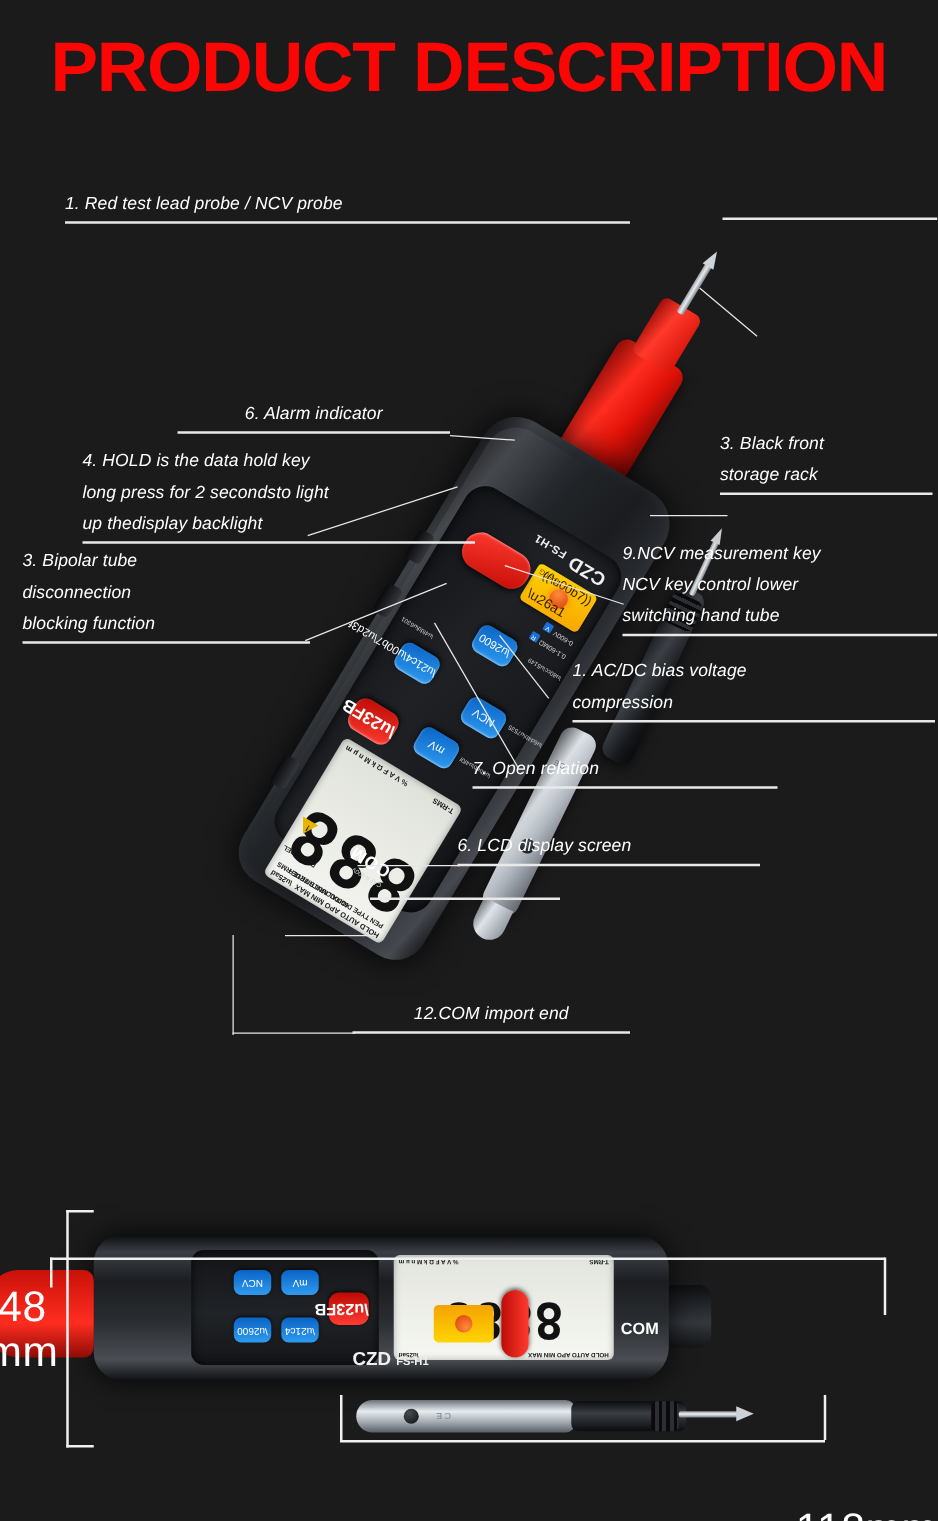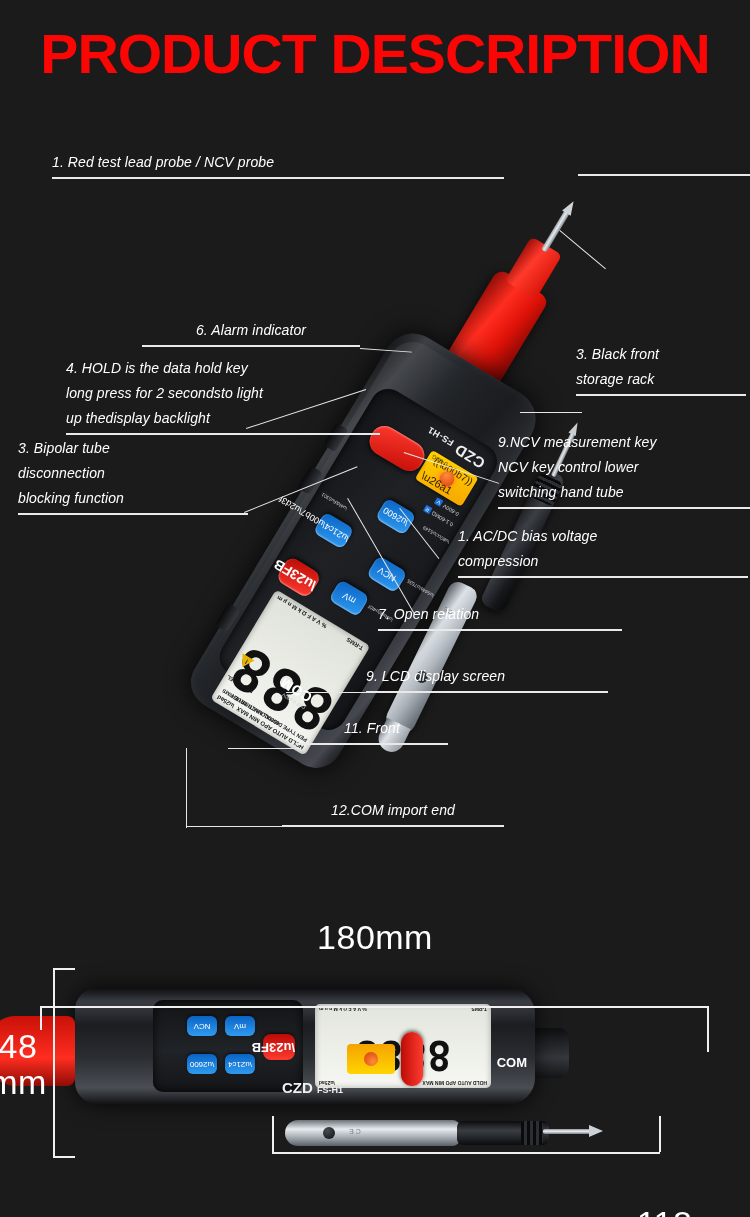--- a/index.html
+++ b/index.html
@@ -395,21 +395,21 @@
 </div>
 <div class="leader" style="left:244px; top:512px; width:122px; transform:rotate(-22deg);"></div>
 
 <div class="callout" style="left:378px; top:602px; width:244px;">
   <div class="txt">7. Open relation</div>
   <div class="rule"></div>
 </div>
 <div class="leader" style="left:348px; top:498px; width:134px; transform:rotate(60deg);"></div>
 
 <div class="callout" style="left:366px; top:664px; width:242px;">
-  <div class="txt">9. LCD display screen</div>
+  <div class="txt">6. LCD display screen</div>
   <div class="rule"></div>
 </div>
 <div class="leader" style="left:286px; top:692px; width:82px;"></div>
 
 <div class="callout" style="left:576px; top:342px; width:170px;">
   <div class="txt">3. Black front
 storage rack</div>
   <div class="rule"></div>
 </div>
 <div class="leader" style="left:520px; top:412px; width:62px;"></div>
@@ -423,21 +423,20 @@
 <div class="leader" style="left:404px; top:452px; width:100px; transform:rotate(18deg);"></div>
 
 <div class="callout" style="left:458px; top:524px; width:290px;">
   <div class="txt">1. AC/DC bias voltage
 compression</div>
   <div class="rule"></div>
 </div>
 <div class="leader" style="left:400px; top:508px; width:64px; transform:rotate(52deg);"></div>
 
 <div class="callout center" style="left:296px; top:716px; width:152px;">
-  <div class="txt">11. Front</div>
   <div class="rule"></div>
 </div>
 <div class="leader" style="left:228px; top:748px; width:72px;"></div>
 
 <div class="callout center" style="left:282px; top:798px; width:222px;">
   <div class="txt">12.COM import end</div>
   <div class="rule"></div>
 </div>
 <div class="leader" style="left:186px; top:826px; width:98px;"></div>
 <div class="leader" style="left:186px; top:748px; height:80px; width:1.4px;"></div>
@@ -490,21 +489,20 @@
     </div>
     <div class="blk">
       <div class="rings"></div>
     </div>
     <div class="ndl"></div>
   </div>
 
   <div class="dim-line h" style="left:40px; top:106px; width:668px;"></div>
   <div class="dim-line v" style="left:40px; top:106px; height:24px;"></div>
   <div class="dim-line v" style="left:707px; top:106px; height:46px;"></div>
-  <div class="dim-text" style="left:0; top:18px; width:750px; text-align:center;">180mm</div>
 
   <div class="dim-line h" style="left:272px; top:252px; width:388px;"></div>
   <div class="dim-line v" style="left:272px; top:216px; height:36px;"></div>
   <div class="dim-line v" style="left:659px; top:216px; height:36px;"></div>
   <div class="dim-text" style="left:0; top:264px; width:750px; text-align:right;margin-top:40px;">118mm</div>
 
   <div class="dim-line v" style="left:53px; top:68px; height:190px;"></div>
   <div class="dim-line h" style="left:53px; top:68px; width:22px;"></div>
   <div class="dim-line h" style="left:53px; top:256px; width:22px;"></div>
   <div class="dim-text" style="left:-12px; top:128px; width:60px; text-align:center; line-height:36px; white-space:pre-line;">48

